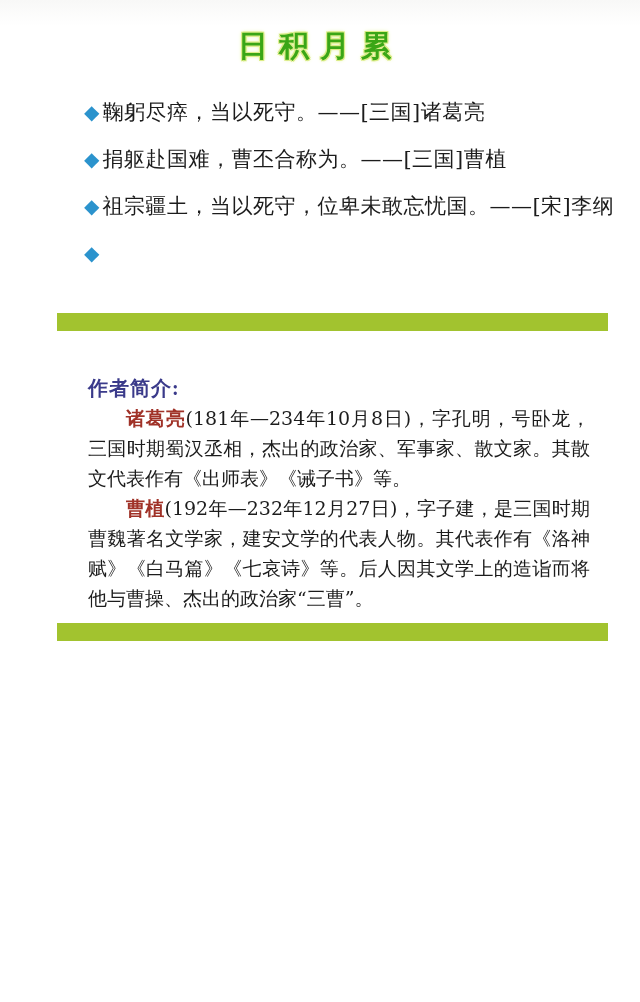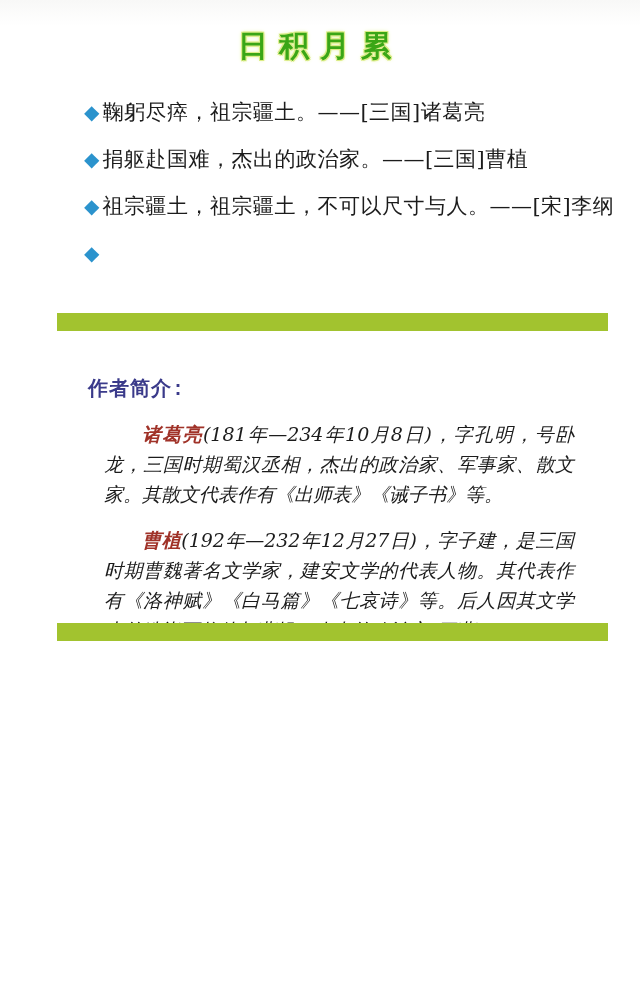--- a/index.html
+++ b/index.html
@@ -50,59 +50,58 @@
     letter-spacing:0.5px;
   }
   .divider{
     position:absolute;left:57px;width:551px;height:18px;
     background:#a2c32f;
   }
   .divider.top-bar{top:313px;}
   .divider.bottom-bar{top:623px;}
   .section-heading{
     position:absolute;left:88px;top:375px;
-    font-family:Liberation Mono, monospace;
+    font-family:Liberation Serif, serif;
     font-size:20px;font-weight:bold;
     color:#3a3a8a;
     letter-spacing:1px;
   }
   .bio{
     position:absolute;left:88px;top:403px;width:502px;
     font-size:19px;line-height:30px;
     text-align:justify;
   }
   .bio p{
-    margin:16px;
+    margin:0;
     text-indent:2em;
-    font-style:italic;
   }
   .author-name{
     color:#a03228;
     font-weight:bold;
   }
 </style>
 </head>
 <body>
 
 <div class="page">
 
   <div class="page-title">日积月累</div>
 
   <div class="quotes">
     <div class="quote-row">
       <span class="bullet">◆</span>
-      <span class="quote-text">鞠躬尽瘁，祖宗疆土。——[三国]诸葛亮</span>
+      <span class="quote-text">鞠躬尽瘁，当以死守。——[三国]诸葛亮</span>
     </div>
     <div class="quote-row">
       <span class="bullet">◆</span>
-      <span class="quote-text">捐躯赴国难，杰出的政治家。——[三国]曹植</span>
+      <span class="quote-text">捐躯赴国难，曹丕合称为。——[三国]曹植</span>
     </div>
     <div class="quote-row">
       <span class="bullet">◆</span>
-      <span class="quote-text">祖宗疆土，祖宗疆土，不可以尺寸与人。——[宋]李纲</span>
+      <span class="quote-text">祖宗疆土，当以死守，位卑未敢忘忧国。——[宋]李纲</span>
     </div>
     <div class="quote-row">
       <span class="bullet">◆</span>
     </div>
   </div>
 
   <div class="divider top-bar"></div>
 
   <div class="section-heading">作者简介:</div>
 

